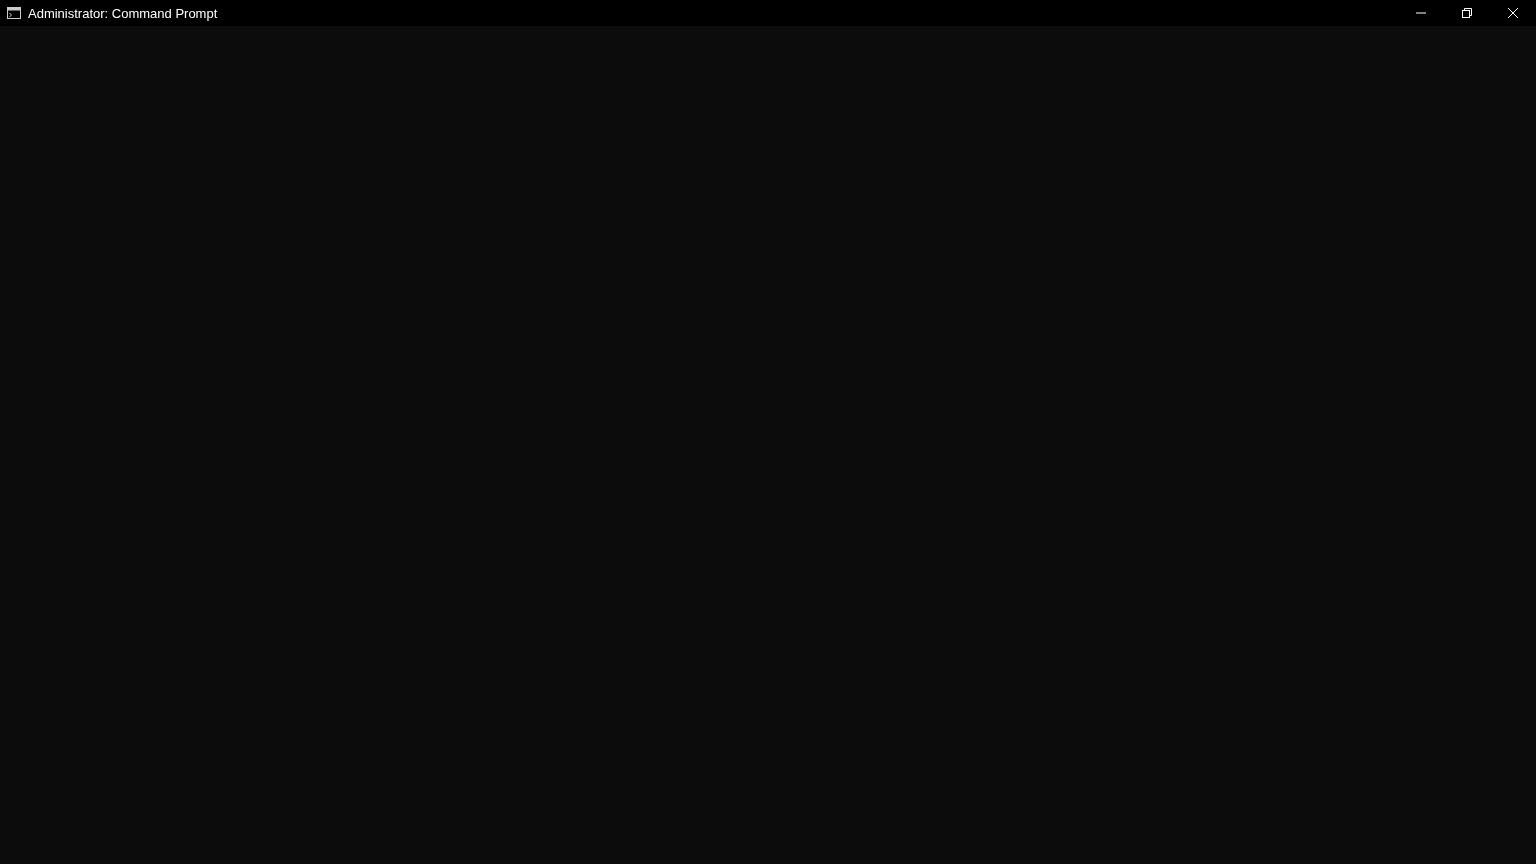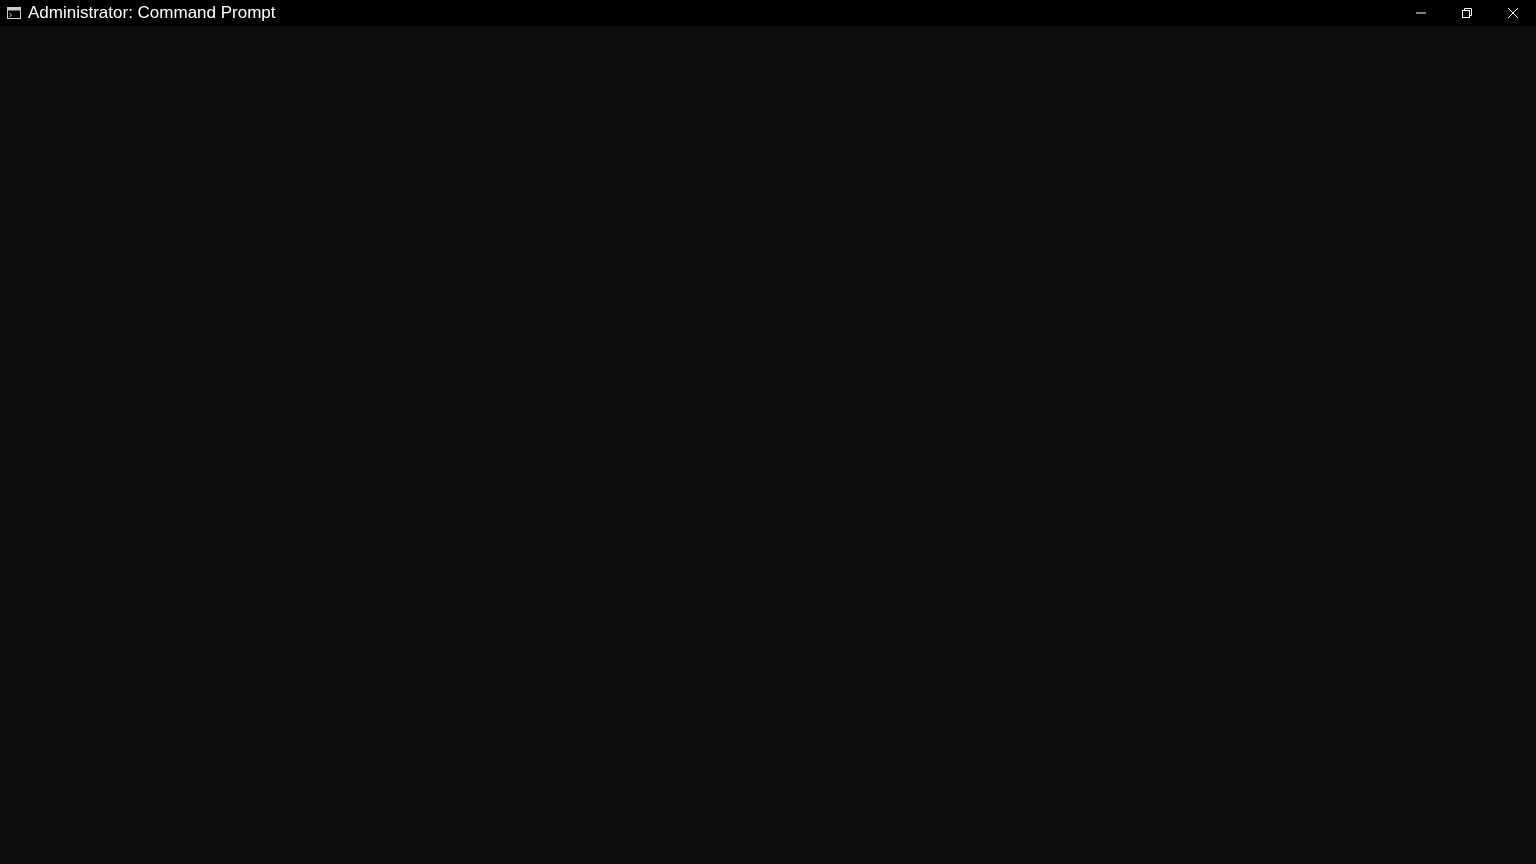--- a/index.html
+++ b/index.html
@@ -12,21 +12,21 @@
     position: relative;
   }
   .titlebar {
     height: 26px;
     background: #000000;
     display: flex;
     align-items: center;
     padding-left: 6px;
     color: #ffffff;
     font-family: "Segoe UI", Tahoma, sans-serif;
-    font-size: 17px;
+    font-size: 13px;
   }
   .titlebar .app-icon {
     width: 16px;
     height: 16px;
     margin-right: 6px;
     display: inline-flex;
     align-items: center;
     justify-content: center;
   }
   .titlebar .title-text { flex: 0 0 auto; }

